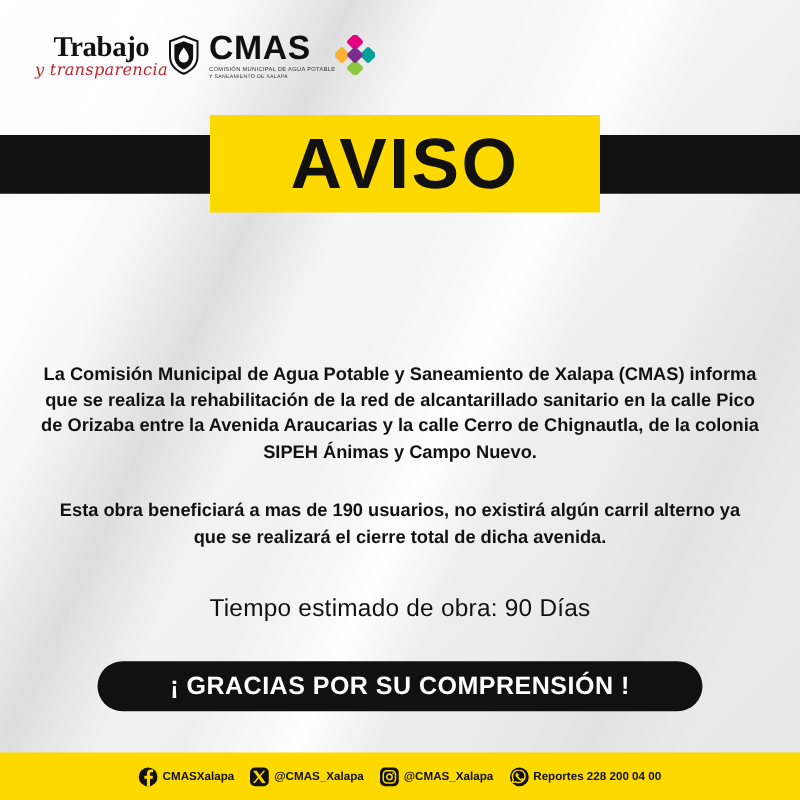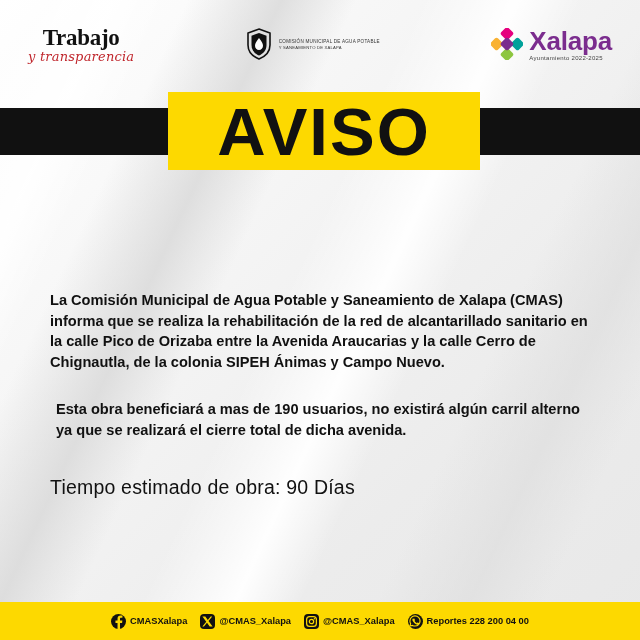--- a/index.html
+++ b/index.html
@@ -30,21 +30,21 @@
       linear-gradient(115deg, rgba(255,255,255,0) 45%, rgba(255,255,255,0.95) 55%, rgba(255,255,255,0) 62%),
       linear-gradient(115deg, rgba(225,225,225,0) 70%, rgba(222,222,222,0.7) 80%, rgba(225,225,225,0) 88%);
     pointer-events: none;
   }
   
   .header {
     position: relative;
     height: 72px;
     display: flex;
     align-items: center;
-    justify-content: space-between;
+    justify-content: flex-start;
     padding: 16px 28px 0 28px;
     box-sizing: border-box;
     z-index: 5;
   }
   .logo-trabajo {
     text-align: center;
     line-height: 1;
   }
   .logo-trabajo .t1 {
     font-family: "Liberation Serif", serif;
@@ -142,31 +142,32 @@
     width: 312px;
     height: 78px;
     background: #fdd900;
     display: flex;
     align-items: center;
     justify-content: center;
   }
   .yellow-box .aviso {
     font-family: "Liberation Sans", sans-serif;
     font-weight: bold;
-    font-size: 67px;
+    font-size: 57px;
     letter-spacing: 2px;
     color: #111;
     line-height: 1;
   }
   
   .content {
     position: relative;
     z-index: 4;
-    padding: 0 50px;
+    padding: 0 27px;
     box-sizing: border-box;
+    text-align: center;
   }
   .para {
     font-family: "Liberation Sans", sans-serif;
     font-weight: bold;
     font-size: 14.6px;
     line-height: 1.42;
     color: #111;
   }
   .para1 { margin-top: 104px; }
   .para2 { margin-top: 26px; padding: 0 6px; }
@@ -258,54 +259,54 @@
 
     <div class="logo-cmas">
       <span class="cmas-shield">
         <svg viewBox="0 0 26 32" width="26" height="32" aria-hidden="true">
           <path d="M13 1 L24 5 L24 17 C24 25 18 29 13 31 C8 29 2 25 2 17 L2 5 Z" fill="none" stroke="#111" stroke-width="1.6"></path>
           <path d="M13 5 L20.5 7.8 L20.5 17 C20.5 23 16.5 26 13 27.6 C9.5 26 5.5 23 5.5 17 L5.5 7.8 Z" fill="#111"></path>
           <path d="M13 10 C10.5 13.5 9 15.5 9 17.8 C9 20.3 10.8 22 13 22 C15.2 22 17 20.3 17 17.8 C17 15.5 15.5 13.5 13 10 Z" fill="#fff"></path>
         </svg>
       </span>
       <div class="cmas-txt">
+        <div class="c1">CMAS</div>
         <div class="c2">COMISIÓN MUNICIPAL DE AGUA POTABLE</div>
         <div class="c3">Y SANEAMIENTO DE XALAPA</div>
       </div>
     </div>
 
     <div class="logo-xalapa">
       <span class="xal-mark">
         <svg viewBox="0 0 32 32" width="32" height="32" aria-hidden="true">
           <rect x="11" y="0.5" width="10" height="10" rx="2" fill="#e6007e" transform="rotate(45 16 5.5)"></rect>
           <rect x="0.5" y="11" width="10" height="10" rx="2" fill="#f9b233" transform="rotate(45 5.5 16)"></rect>
           <rect x="21.5" y="11" width="10" height="10" rx="2" fill="#00a19a" transform="rotate(45 26.5 16)"></rect>
           <rect x="11" y="21.5" width="10" height="10" rx="2" fill="#8dc63f" transform="rotate(45 16 26.5)"></rect>
           <rect x="11" y="11" width="10" height="10" rx="2" fill="#7b2d8e" transform="rotate(45 16 16)"></rect>
         </svg>
       </span>
-      <div class="xal-txt">
-        <div class="x1">Xalapa</div>
-        <div class="x2">Ayuntamiento 2022-2025</div>
-      </div>
     </div>
 
   </div>
 
   <div class="banner-wrap">
     <div class="black-bar"></div>
     <div class="yellow-box">
       <div class="aviso">AVISO</div>
     </div>
   </div>
 
   <div class="content">
     <div class="para para1">La Comisión Municipal de Agua Potable y Saneamiento de Xalapa (CMAS) informa que se realiza la rehabilitación de la red de alcantarillado sanitario en la calle Pico de Orizaba entre la Avenida Araucarias y la calle Cerro de Chignautla, de la colonia SIPEH Ánimas y Campo Nuevo.</div>
     <div class="para para2">Esta obra beneficiará a mas de 190 usuarios, no existirá algún carril alterno ya que se realizará el cierre total de dicha  avenida.</div>
     <div class="tiempo">Tiempo estimado de obra:  90 Días</div>
+    <div class="gracias-bar">
+      <span>¡ GRACIAS POR SU COMPRENSIÓN !</span>
+    </div>
   </div>
 
   <div class="footer">
 
     <div class="f-item">
       <span class="ico">
         <svg viewBox="0 0 16 16" width="15" height="15" aria-hidden="true">
           <path d="M9.6 16V9.5h2.2l.33-2.55H9.6V5.3c0-.74.2-1.24 1.26-1.24h1.35V1.78C11.97 1.74 11.17 1.66 10.24 1.66c-1.95 0-3.28 1.19-3.28 3.37v1.92H4.75V9.5h2.21V16z" fill="#fdd900"></path>
         </svg>
       </span>

